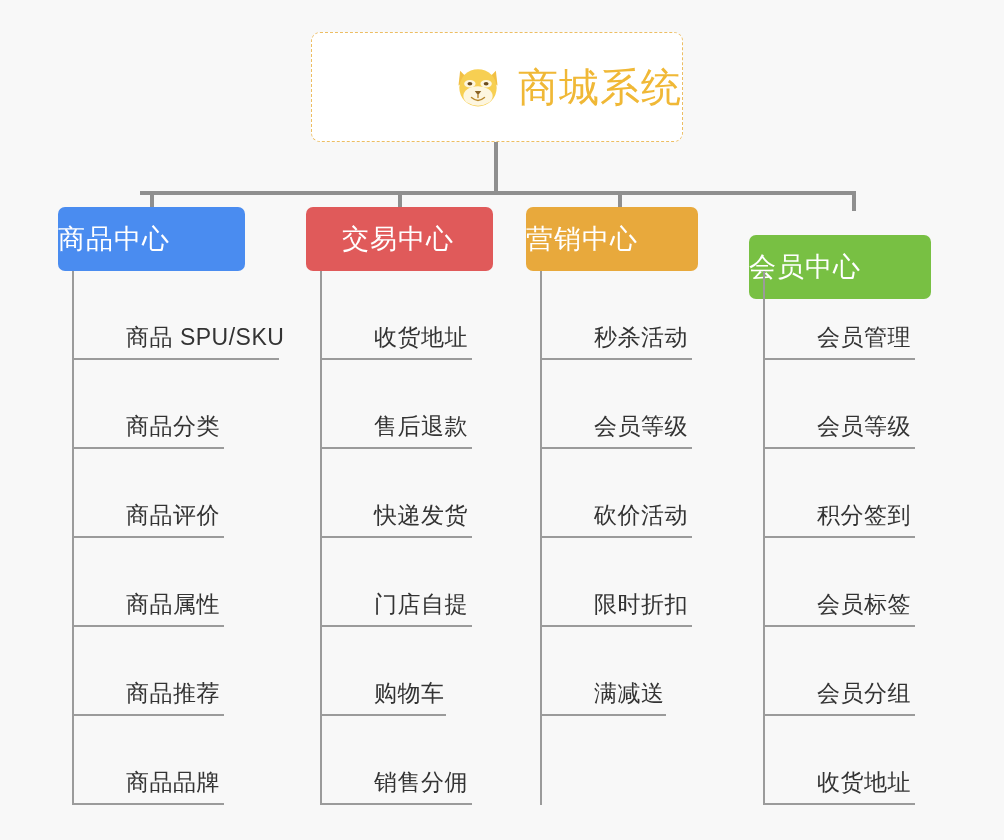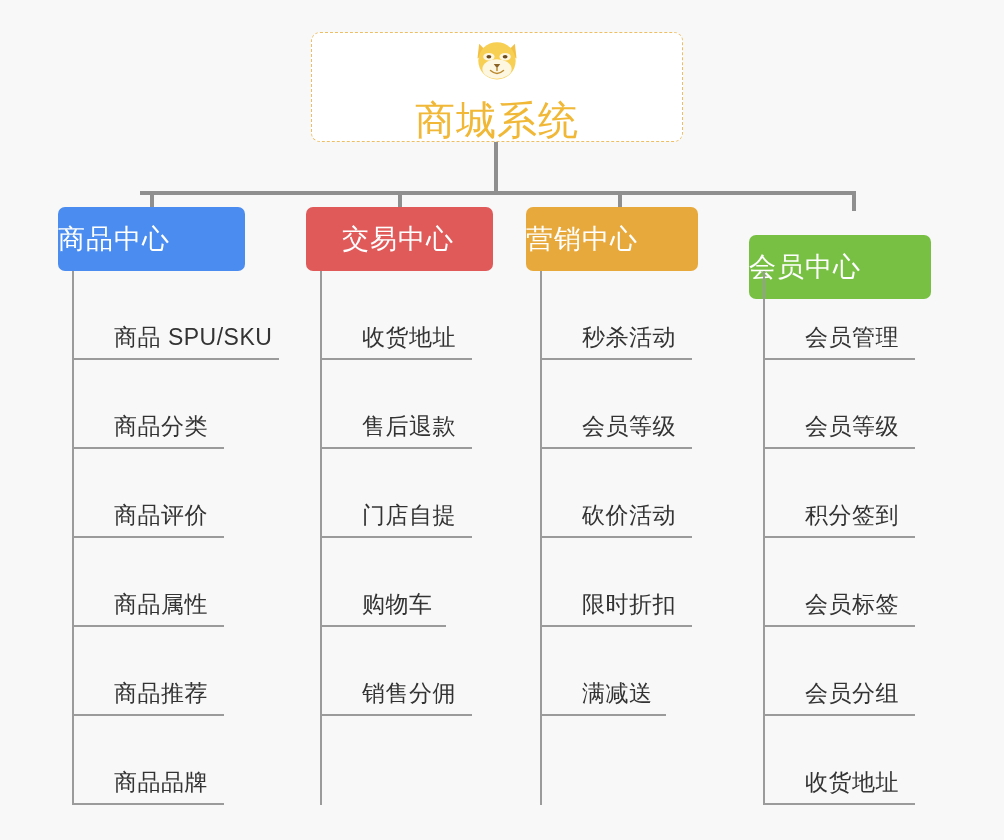--- a/index.html
+++ b/index.html
@@ -24,23 +24,22 @@
     position: absolute;
     left: 311px;
     top: 32px;
     width: 372px;
     height: 110px;
     background: #ffffff;
     border: 1.5px dashed #edbe63;
     border-radius: 9px;
     display: flex;
     align-items: center;
-    justify-content: center;
+    justify-content: flex-end;
     gap: 14px;
-    flex-direction: column;
   }
   .root-emoji {
     font-size: 43px;
     line-height: 1;
     display: block;
     width: 52px;
     height: 52px;
   }
   .root-emoji svg { display: block; width: 52px; height: 52px; }
   .root-title {
@@ -111,21 +110,21 @@
     position: absolute;
     left: 14px;
     top: 64px;
   }
 
   .leaf-item {
     position: relative;
     height: 89px;
     display: flex;
     align-items: flex-end;
-    padding-left: 42px;
+    padding-left: 54px;
   }
   .leaf-label {
     font-size: 23px;
     color: #333333;
     line-height: 1;
     padding-bottom: 11px;
     white-space: nowrap;
     letter-spacing: 0.5px;
   }
   .leaf-rule {
@@ -214,20 +213,24 @@
         <div class="leaf-list">
           <div class="leaf-item">
             <span class="leaf-label">收货地址</span>
             <div class="leaf-rule" style="width: 152px;"></div>
           </div>
           <div class="leaf-item">
             <span class="leaf-label">售后退款</span>
             <div class="leaf-rule" style="width: 152px;"></div>
           </div>
           <div class="leaf-item">
+            <span class="leaf-label">快递发货</span>
+            <div class="leaf-rule" style="width: 152px;"></div>
+          </div>
+          <div class="leaf-item">
             <span class="leaf-label">门店自提</span>
             <div class="leaf-rule" style="width: 152px;"></div>
           </div>
           <div class="leaf-item">
             <span class="leaf-label">购物车</span>
             <div class="leaf-rule" style="width: 126px;"></div>
           </div>
           <div class="leaf-item">
             <span class="leaf-label">销售分佣</span>
             <div class="leaf-rule" style="width: 152px;"></div>

